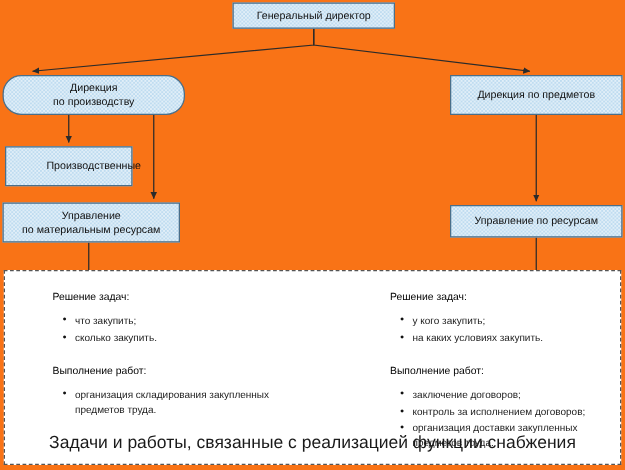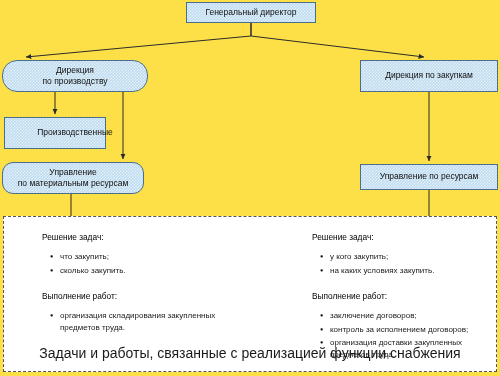--- a/index.html
+++ b/index.html
@@ -7,21 +7,21 @@
     padding: 0;
     background: #ffffff;
   }
   body {
     font-family: "Liberation Sans", sans-serif;
   }
   #canvas {
     position: relative;
     width: 500px;
     height: 376px;
-    background: #fde047;
+    background: #f97316;
     overflow: hidden;
   }
   .node {
     position: absolute;
     box-sizing: border-box;
     border: 1px solid #4a6f8a;
     background-color: #bfdcf0;
     background-image:
       linear-gradient(45deg, rgba(255,255,255,0.55) 25%, transparent 25%, transparent 75%, rgba(255,255,255,0.55) 75%),
       linear-gradient(45deg, rgba(255,255,255,0.55) 25%, transparent 25%, transparent 75%, rgba(255,255,255,0.55) 75%);
@@ -35,21 +35,21 @@
     font-size: 8.5px;
     line-height: 1.35;
     padding: 2px 3px;
   }
   .node span { display: block; }
 
   #node-ceo      { left: 186px; top: 2px;   width: 130px; height: 21px; }
   #node-dir-prod { left: 2px;   top: 60px;  width: 146px; height: 32px; border-radius: 15px; }
   #node-dir-proc { left: 360px; top: 60px;  width: 138px; height: 32px; }
   #node-prod-sub { left: 4px;   top: 117px; width: 102px; height: 32px; padding-left: 43px; }
-  #node-mat-res  { left: 2px;   top: 162px; width: 142px; height: 32px; border-radius: 11px; }
+  #node-mat-res  { left: 2px;   top: 162px; width: 142px; height: 32px; }
   #node-proc-mgmt{ left: 360px; top: 164px; width: 138px; height: 26px; }
 
   .dashed-region {
     position: absolute;
     left: 3px;
     top: 216px;
     width: 494px;
     height: 156px;
     border: 1px dashed #555555;
     box-sizing: border-box;
@@ -135,21 +135,21 @@
   </div>
 
   <div class="node" id="node-dir-prod">
     <div>
       <span>Дирекция</span>
       <span>по производству</span>
     </div>
   </div>
 
   <div class="node" id="node-dir-proc">
-    <span>Дирекция по закупкам</span>
+    <span>Дирекция по предметов</span>
   </div>
 
   <div class="node" id="node-prod-sub">
     <div>
       <span>Производственные</span>
     </div>
   </div>
 
   <div class="node" id="node-mat-res">
     <div>

